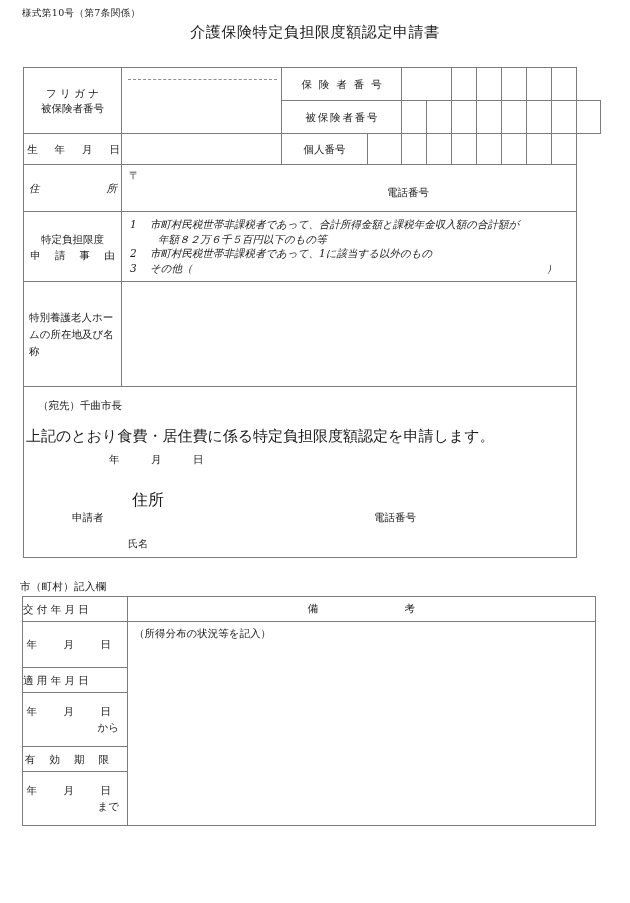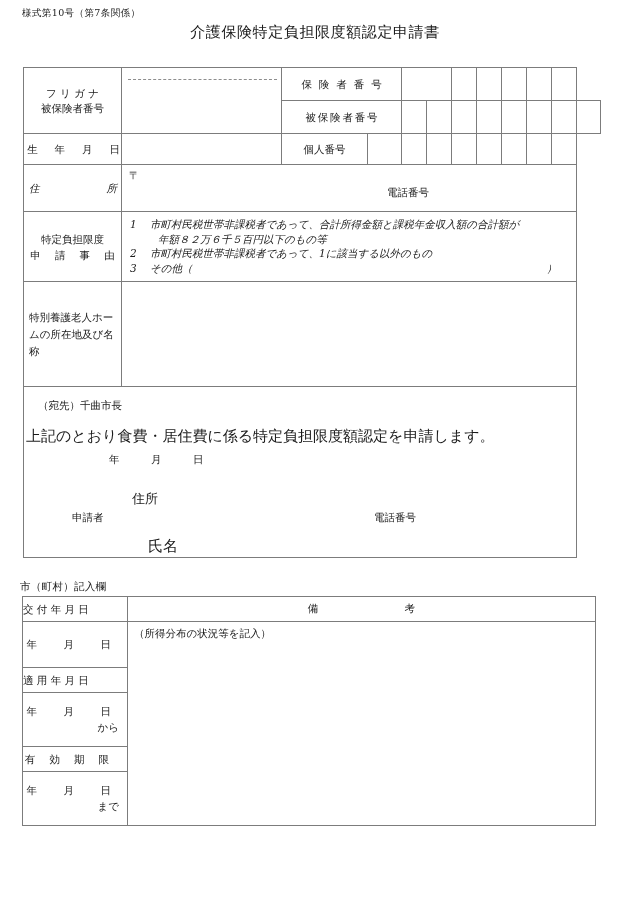--- a/index.html
+++ b/index.html
@@ -179,33 +179,33 @@
   .decl-applicant {
     position: absolute;
     left: 48px;
     top: 124px;
     font-size: 10.5px;
   }
   .decl-addr {
     position: absolute;
     left: 108px;
     top: 103px;
-    font-size: 13px;
+    font-size: 16px;
   }
   .decl-tel {
     position: absolute;
     left: 350px;
     top: 124px;
     font-size: 10.5px;
   }
   .decl-name {
     position: absolute;
-    left: 124px;
+    left: 104px;
     top: 150px;
-    font-size: 15px;
+    font-size: 10px;
   }
 
   
   .muni-caption {
     position: absolute;
     left: 20px;
     top: 580px;
     font-size: 10.5px;
     letter-spacing: 0.3px;
     white-space: nowrap;

